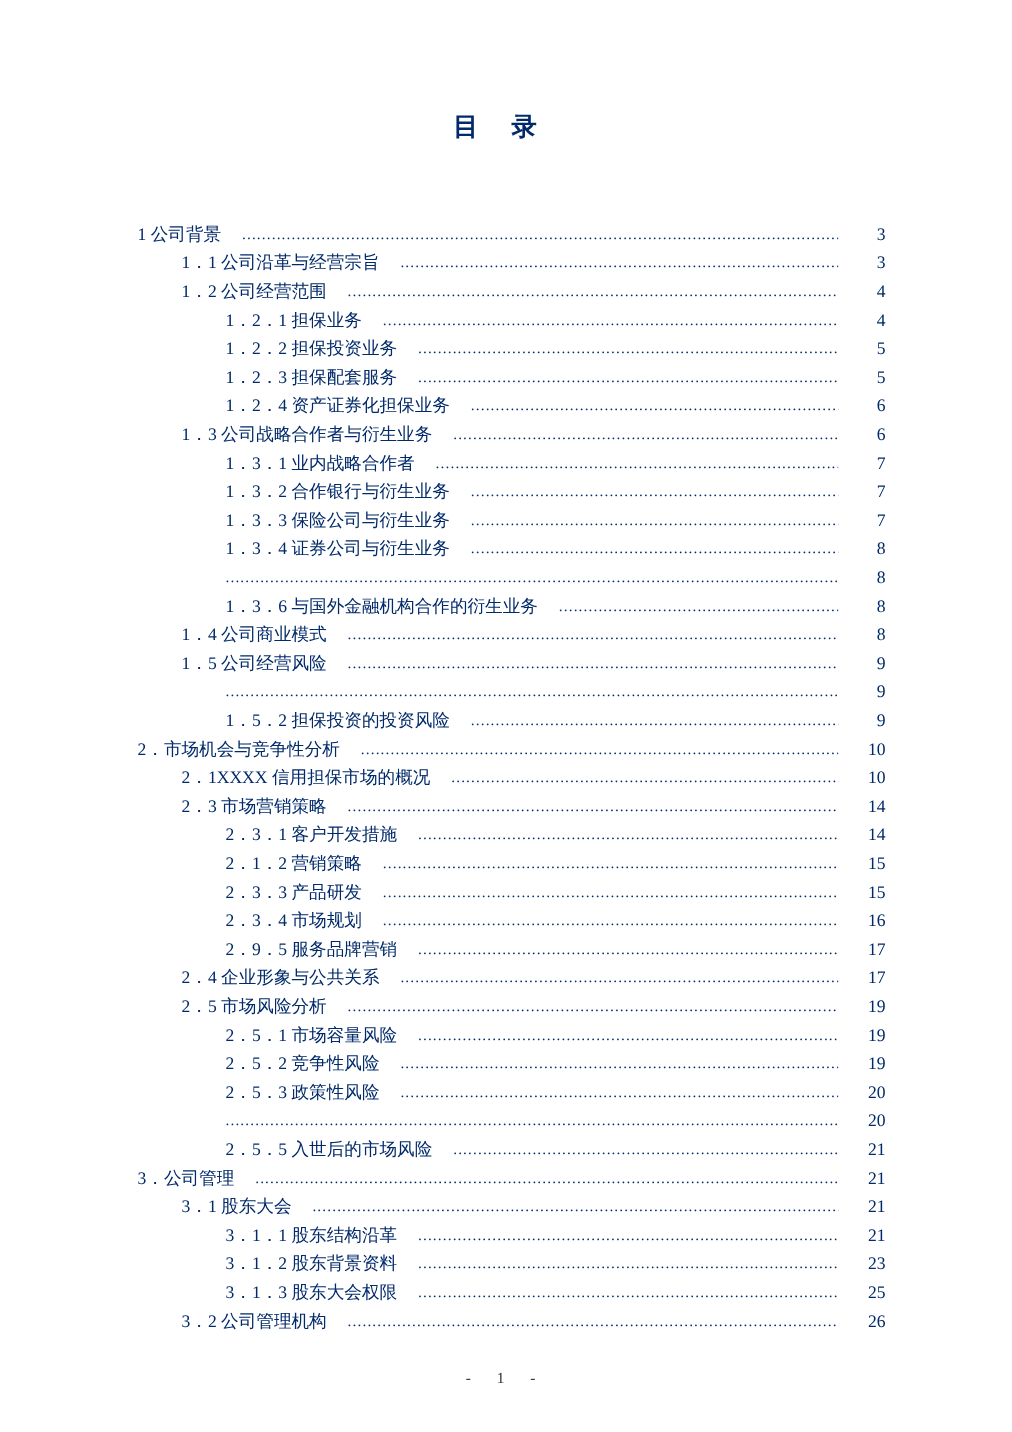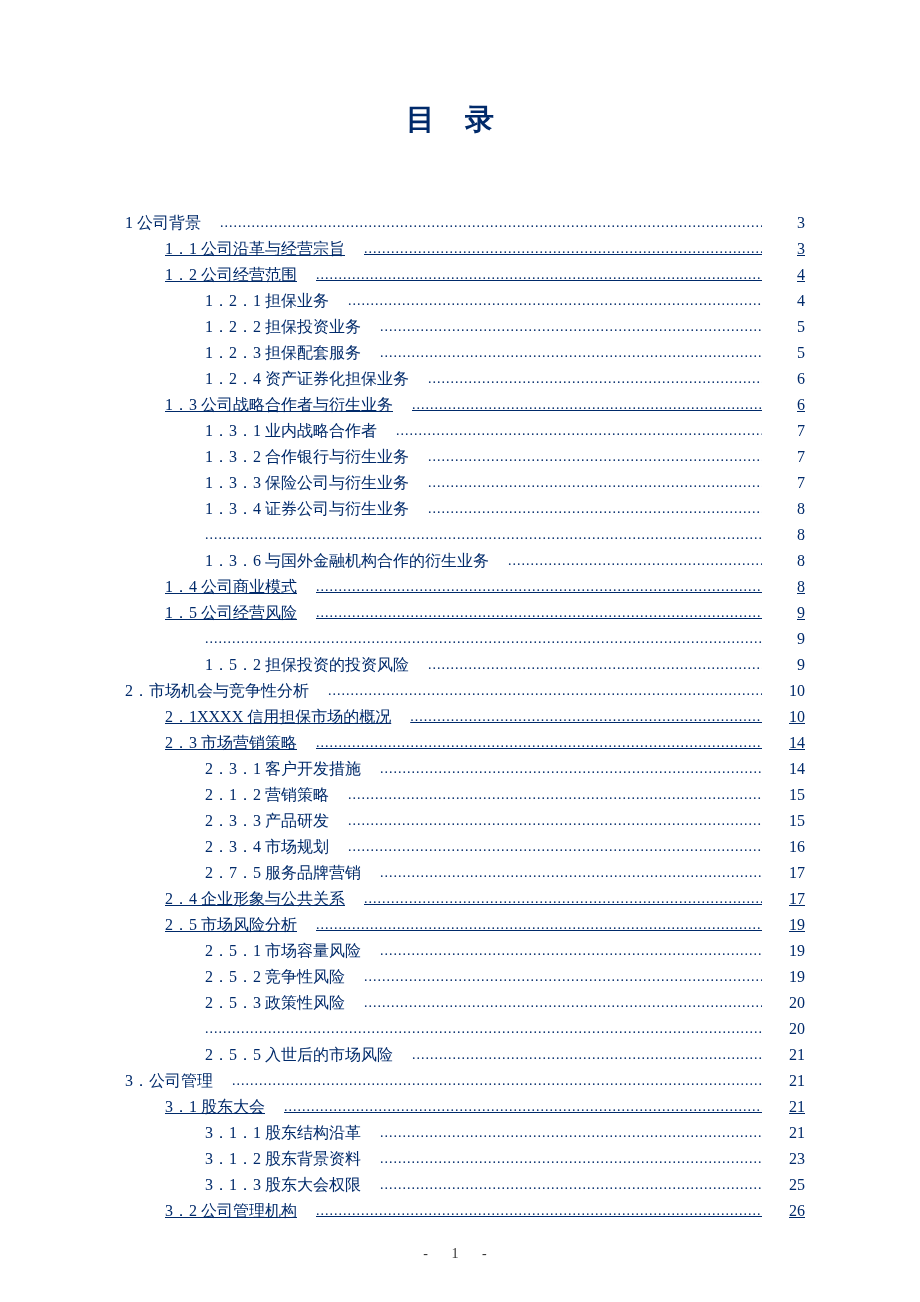--- a/index.html
+++ b/index.html
@@ -9,37 +9,37 @@
     background: #fff;
     font-family: "SimSun", "宋体", serif;
     color: #002a6a;
     position: relative;
   }
   .page {
     padding: 100px 115px 0 125px;
   }
   .title {
     text-align: center;
-    font-size: 29px;
+    font-size: 23px;
     font-weight: bold;
     letter-spacing: 30px;
     margin-bottom: 70px;
     color: #002a6a;
   }
   .toc-row {
     display: flex;
     align-items: flex-start;
     font-size: 16px;
     line-height: 26px;
     white-space: nowrap;
     color: #002a6a;
     gap: 19px;
   }
   .lvl-0 { padding-left: 0; }
-  .lvl-1 { padding-left: 40px; text-decoration: underline; }
+  .lvl-1 { padding-left: 40px; }
   .lvl-2 { padding-left: 80px; }
   .label { flex: 0 0 auto; }
   .dots {
     flex: 1 1 auto;
     overflow: hidden;
     letter-spacing: 1px;
     font-size: 14px;
   }
   .dots::before {
     content: ".................................................................................................................................................................................................................................................";
@@ -184,21 +184,21 @@
         <span class="label">2．3．3 产品研发</span>
         <span class="dots"></span>
         <span class="page-num">15</span>
       </div>
       <div class="toc-row lvl-2">
         <span class="label">2．3．4 市场规划</span>
         <span class="dots"></span>
         <span class="page-num">16</span>
       </div>
       <div class="toc-row lvl-2">
-        <span class="label">2．7．5 服务品牌营销</span>
+        <span class="label">2．9．5 服务品牌营销</span>
         <span class="dots"></span>
         <span class="page-num">17</span>
       </div>
       <div class="toc-row lvl-1">
         <span class="label">2．4 企业形象与公共关系</span>
         <span class="dots"></span>
         <span class="page-num">17</span>
       </div>
       <div class="toc-row lvl-1">
         <span class="label">2．5 市场风险分析</span>

